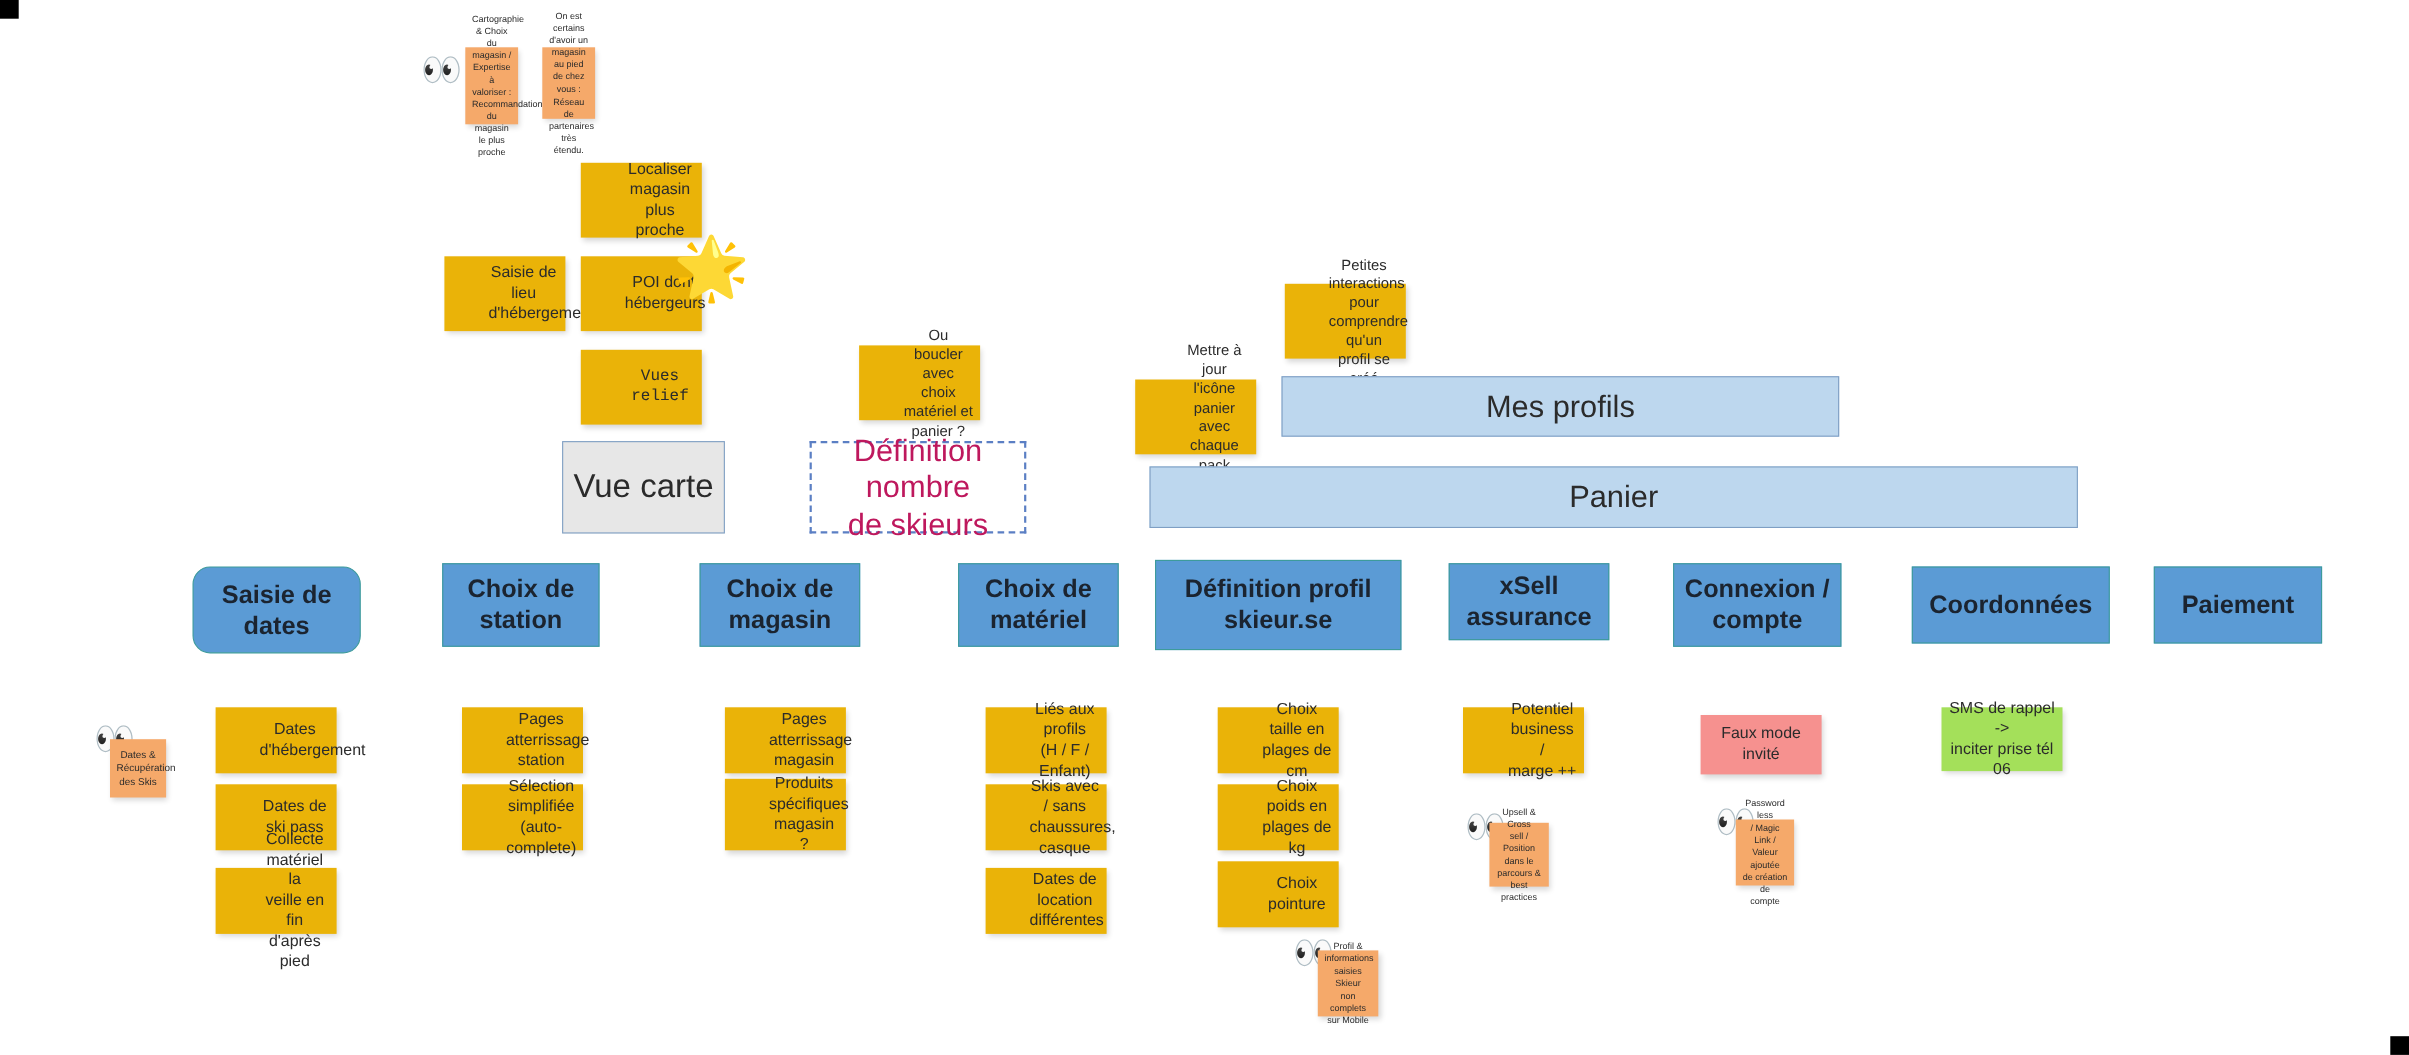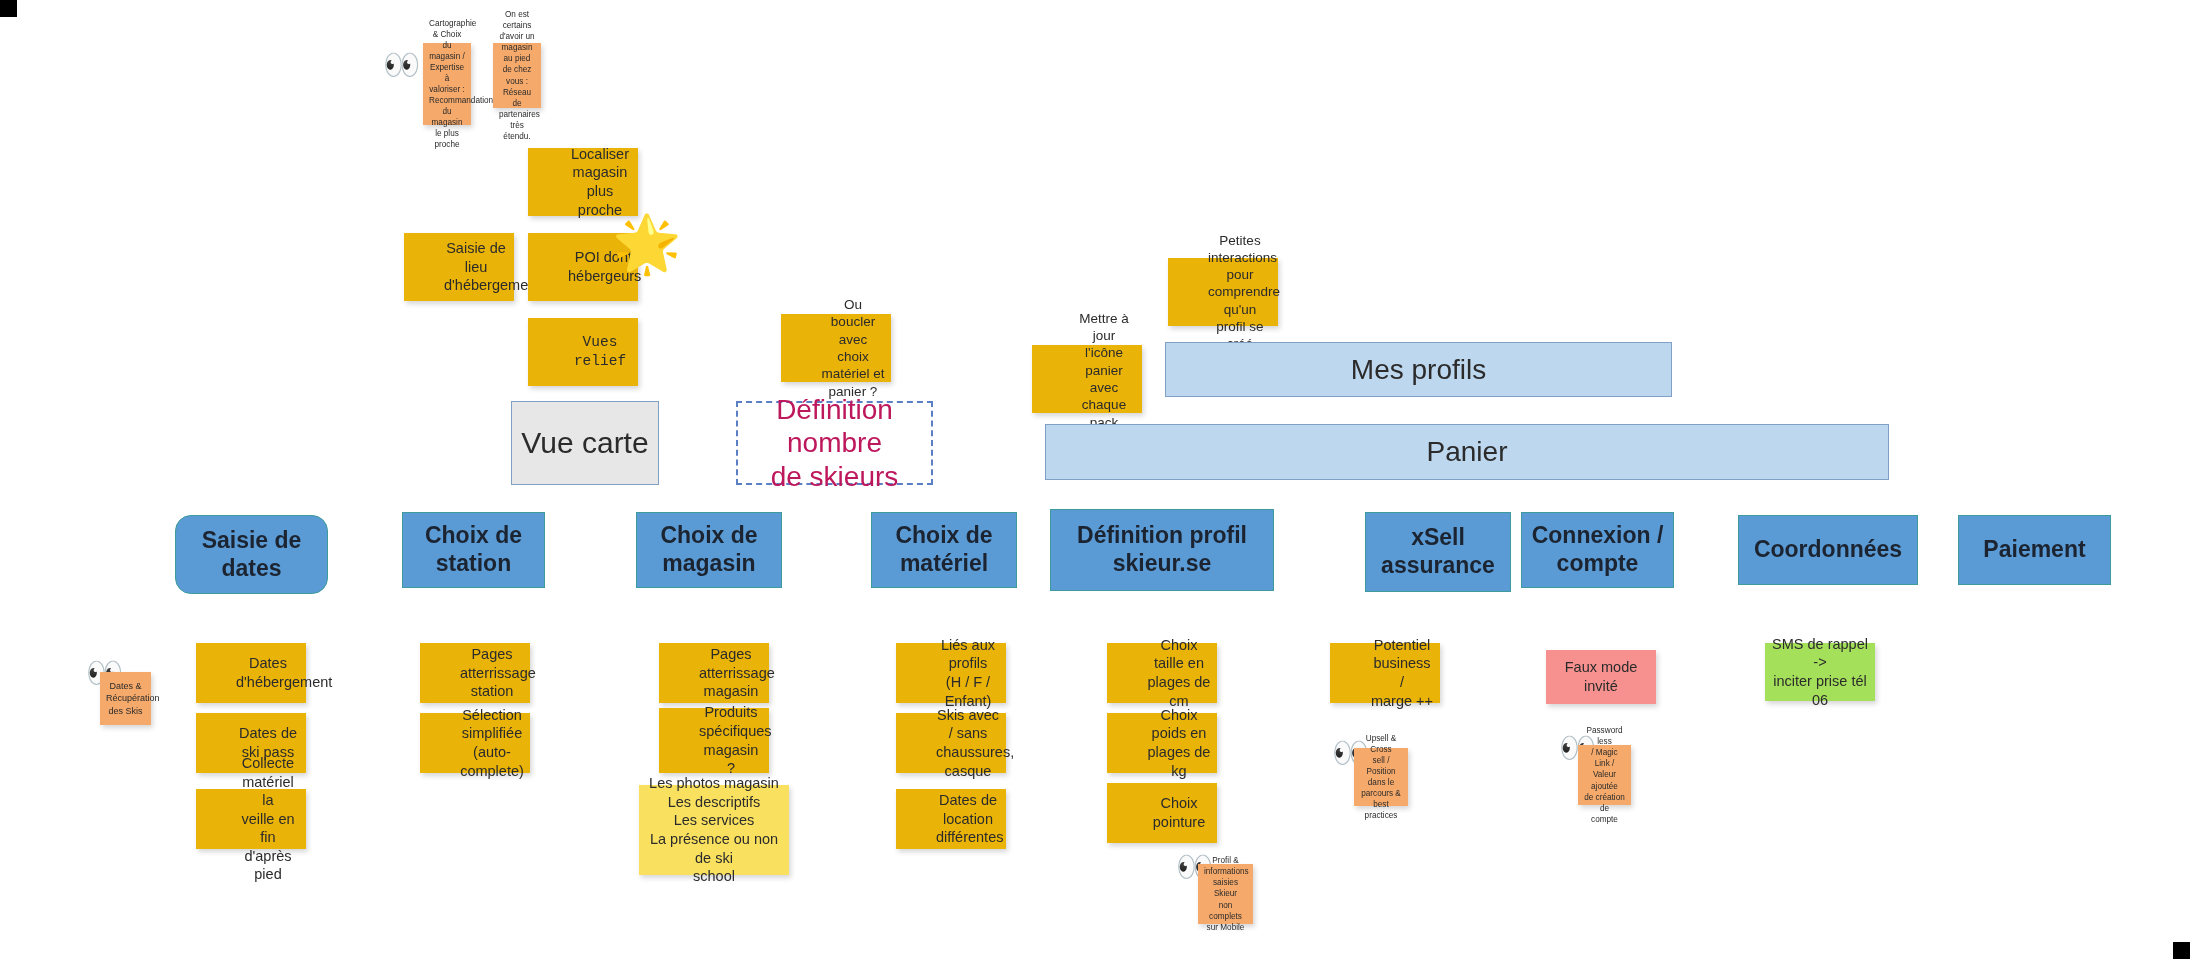--- a/index.html
+++ b/index.html
@@ -120,21 +120,21 @@
 </head>
 <body>
 
 <div id="board">
 
   <div class="abs corner-mark" style="left:0px; top:0px;"></div>
   <div class="abs corner-mark" style="left:2173px; top:942px;"></div>
 
   <div class="abs emoji-eyes" style="left:383px; top:50px;">👀</div>
 
-  <div class="abs note note-orange fs-8" style="left:423px; top:43px; width:48px; height:82px;justify-content:center;">
+  <div class="abs note note-orange fs-8" style="left:423px; top:43px; width:48px; height:70px;justify-content:center;">
     <span class="txt">Cartographie &amp; Choix du magasin / Expertise à valoriser : Recommandation du magasin le plus proche</span>
   </div>
 
   <div class="abs note note-orange fs-8" style="left:493px; top:43px; width:48px; height:65px;">
     <span class="txt">On est certains d'avoir un magasin au pied de chez vous : Réseau de partenaires très étendu.</span>
   </div>
 
   <div class="abs note note-yellow fs-14" style="left:528px; top:148px; width:110px; height:68px;">
     <span class="txt">Localiser magasin
 plus proche</span>
@@ -209,21 +209,21 @@
   <div class="abs step" style="left:871px; top:512px; width:146px; height:76px;">
     <span class="txt">Choix de
 matériel</span>
   </div>
 
   <div class="abs step" style="left:1050px; top:509px; width:224px; height:82px;">
     <span class="txt">Définition profil
 skieur.se</span>
   </div>
 
-  <div class="abs step" style="left:1365px; top:512px; width:146px; height:80px;">
+  <div class="abs step" style="left:1317px; top:512px; width:146px; height:70px;">
     <span class="txt">xSell
 assurance</span>
   </div>
 
   <div class="abs step" style="left:1521px; top:512px; width:153px; height:76px;">
     <span class="txt">Connexion /
 compte</span>
   </div>
 
   <div class="abs step" style="left:1738px; top:515px; width:180px; height:70px;">
@@ -271,27 +271,20 @@
     <span class="txt">Pages atterrissage
 magasin</span>
   </div>
 
   <div class="abs note note-yellow fs-14" style="left:659px; top:708px; width:110px; height:65px;">
     <span class="txt">Produits
 spécifiques
 magasin ?</span>
   </div>
 
-  <div class="abs note note-yellow2 fs-14" style="left:639px; top:785px; width:150px; height:90px;">
-    <span class="txt">Les photos magasin
-Les descriptifs
-Les services
-La présence ou non de ski
-school</span>
-  </div>
 
   <div class="abs note note-yellow fs-14" style="left:896px; top:643px; width:110px; height:60px;">
     <span class="txt">Liés aux profils
 (H / F / Enfant)</span>
   </div>
 
   <div class="abs note note-yellow fs-14" style="left:896px; top:713px; width:110px; height:60px;">
     <span class="txt">Skis avec / sans
 chaussures, casque</span>
   </div>

